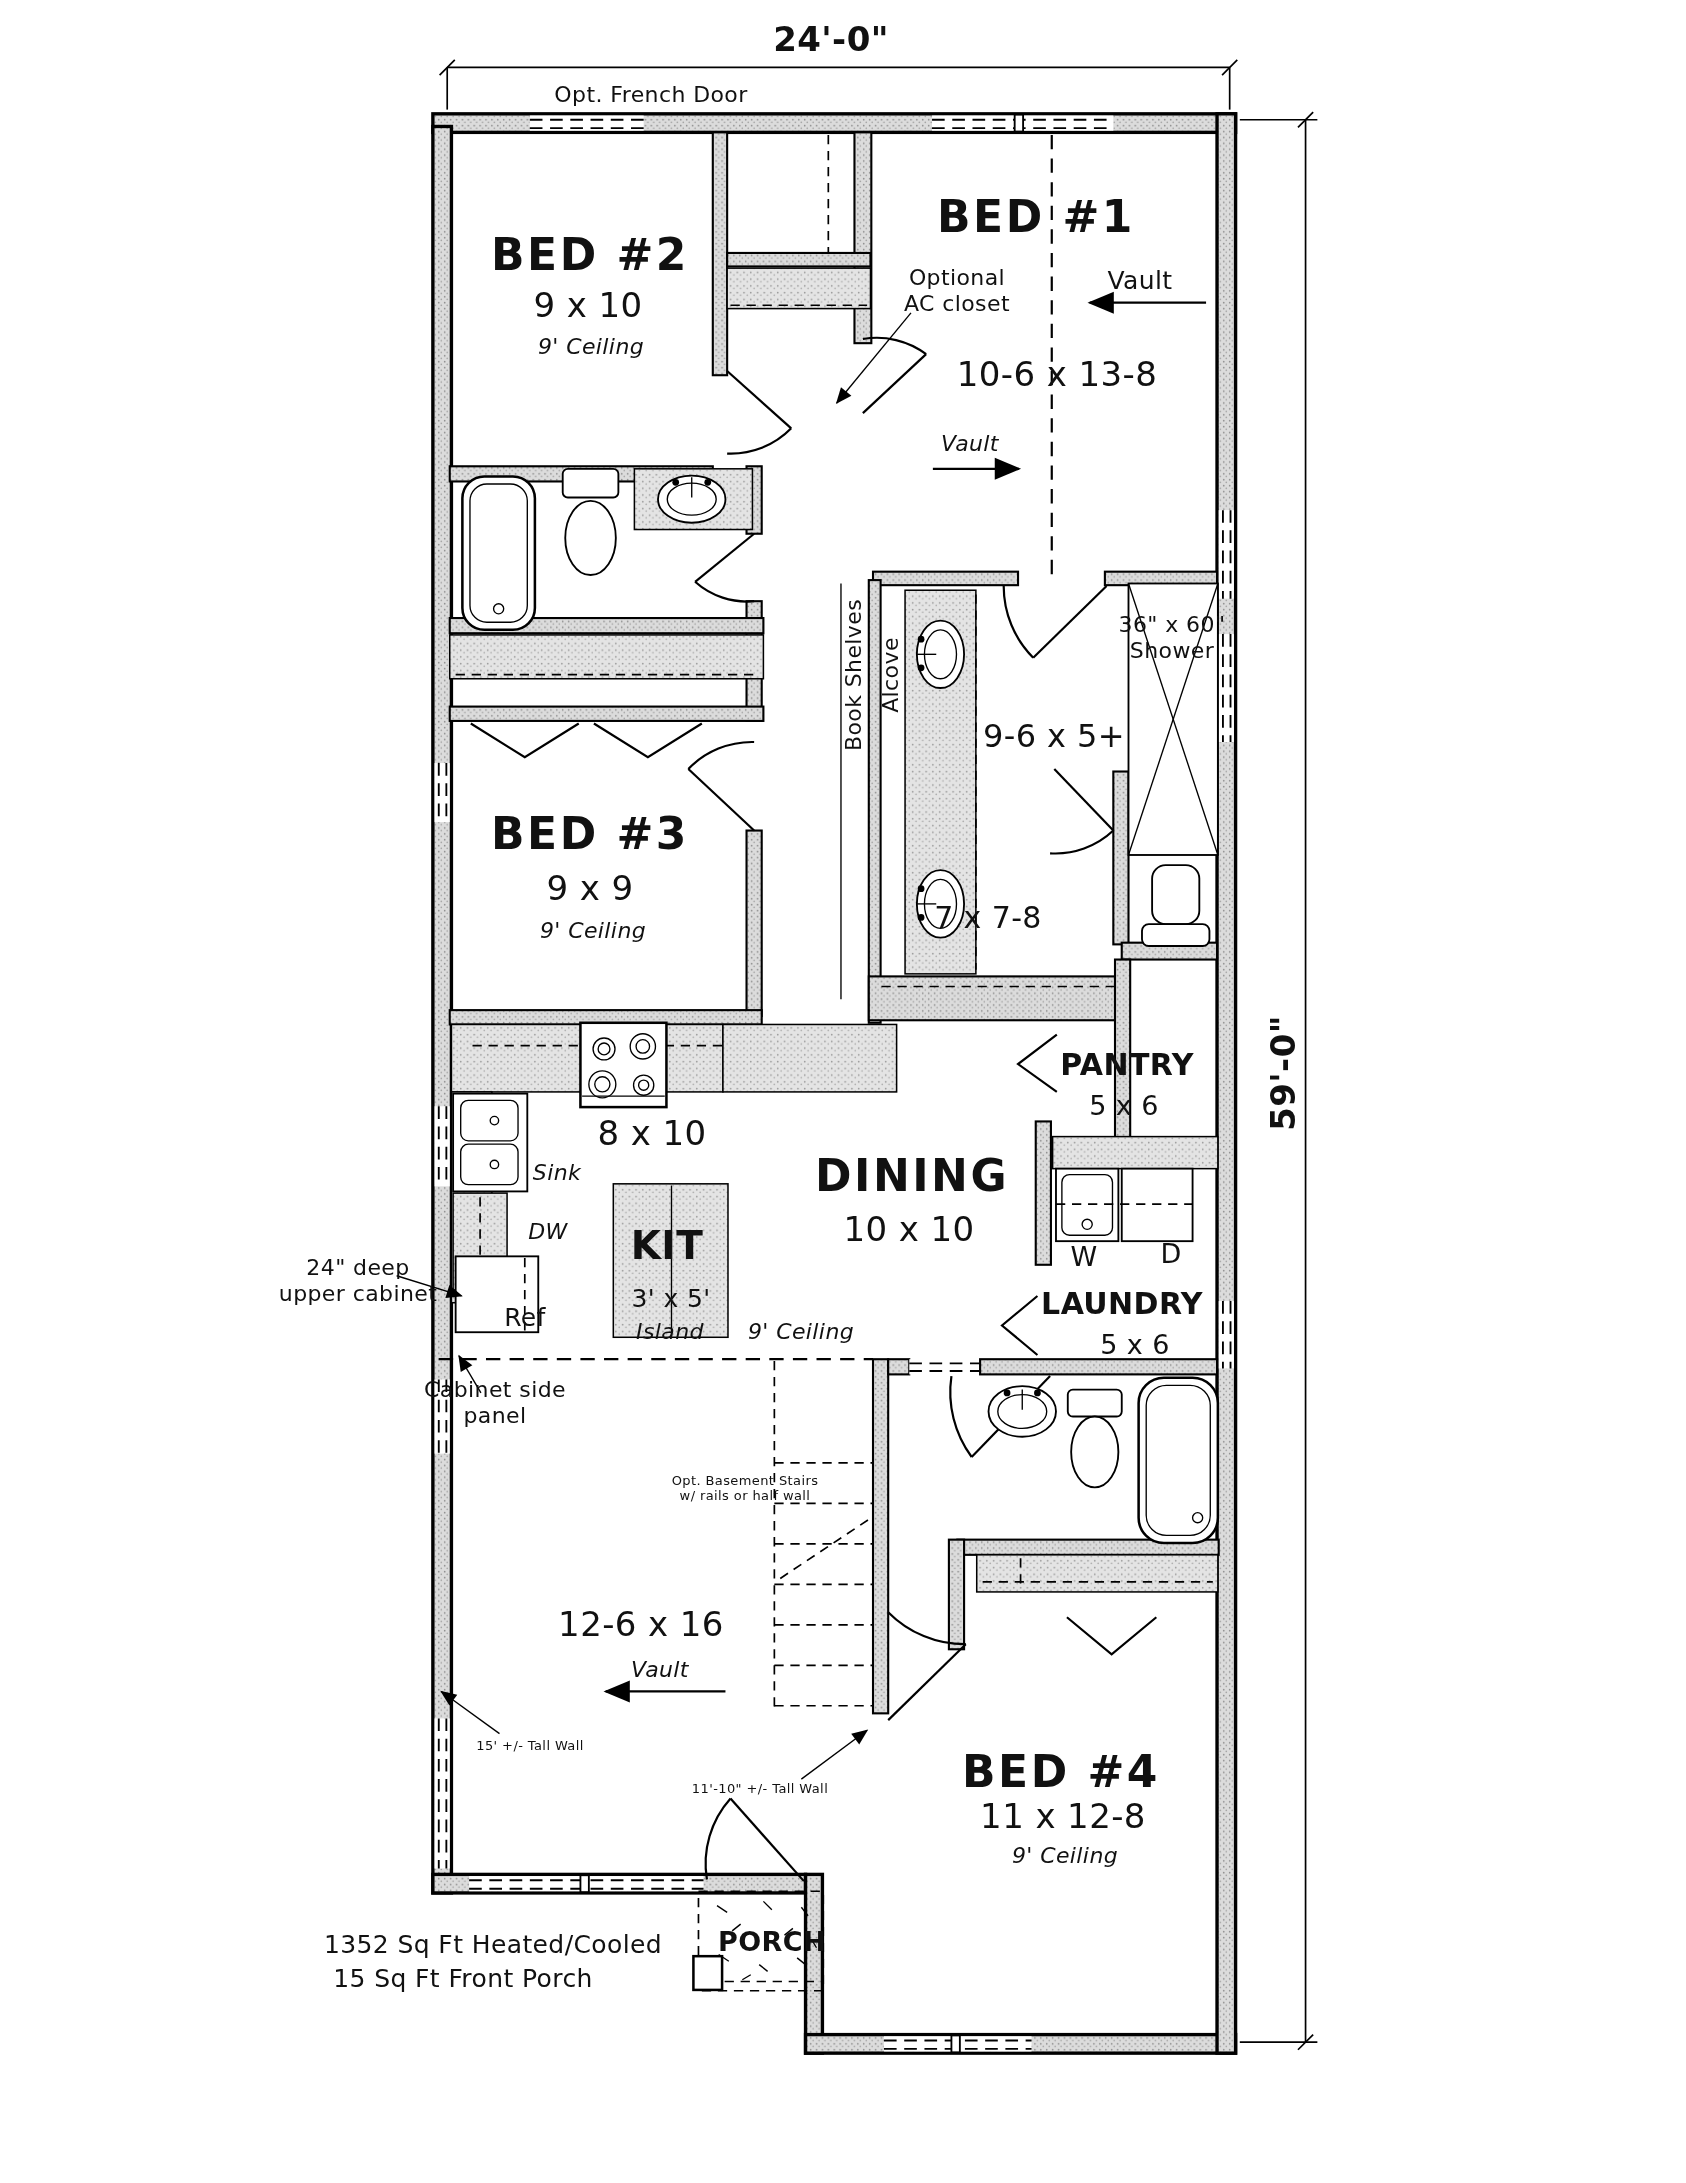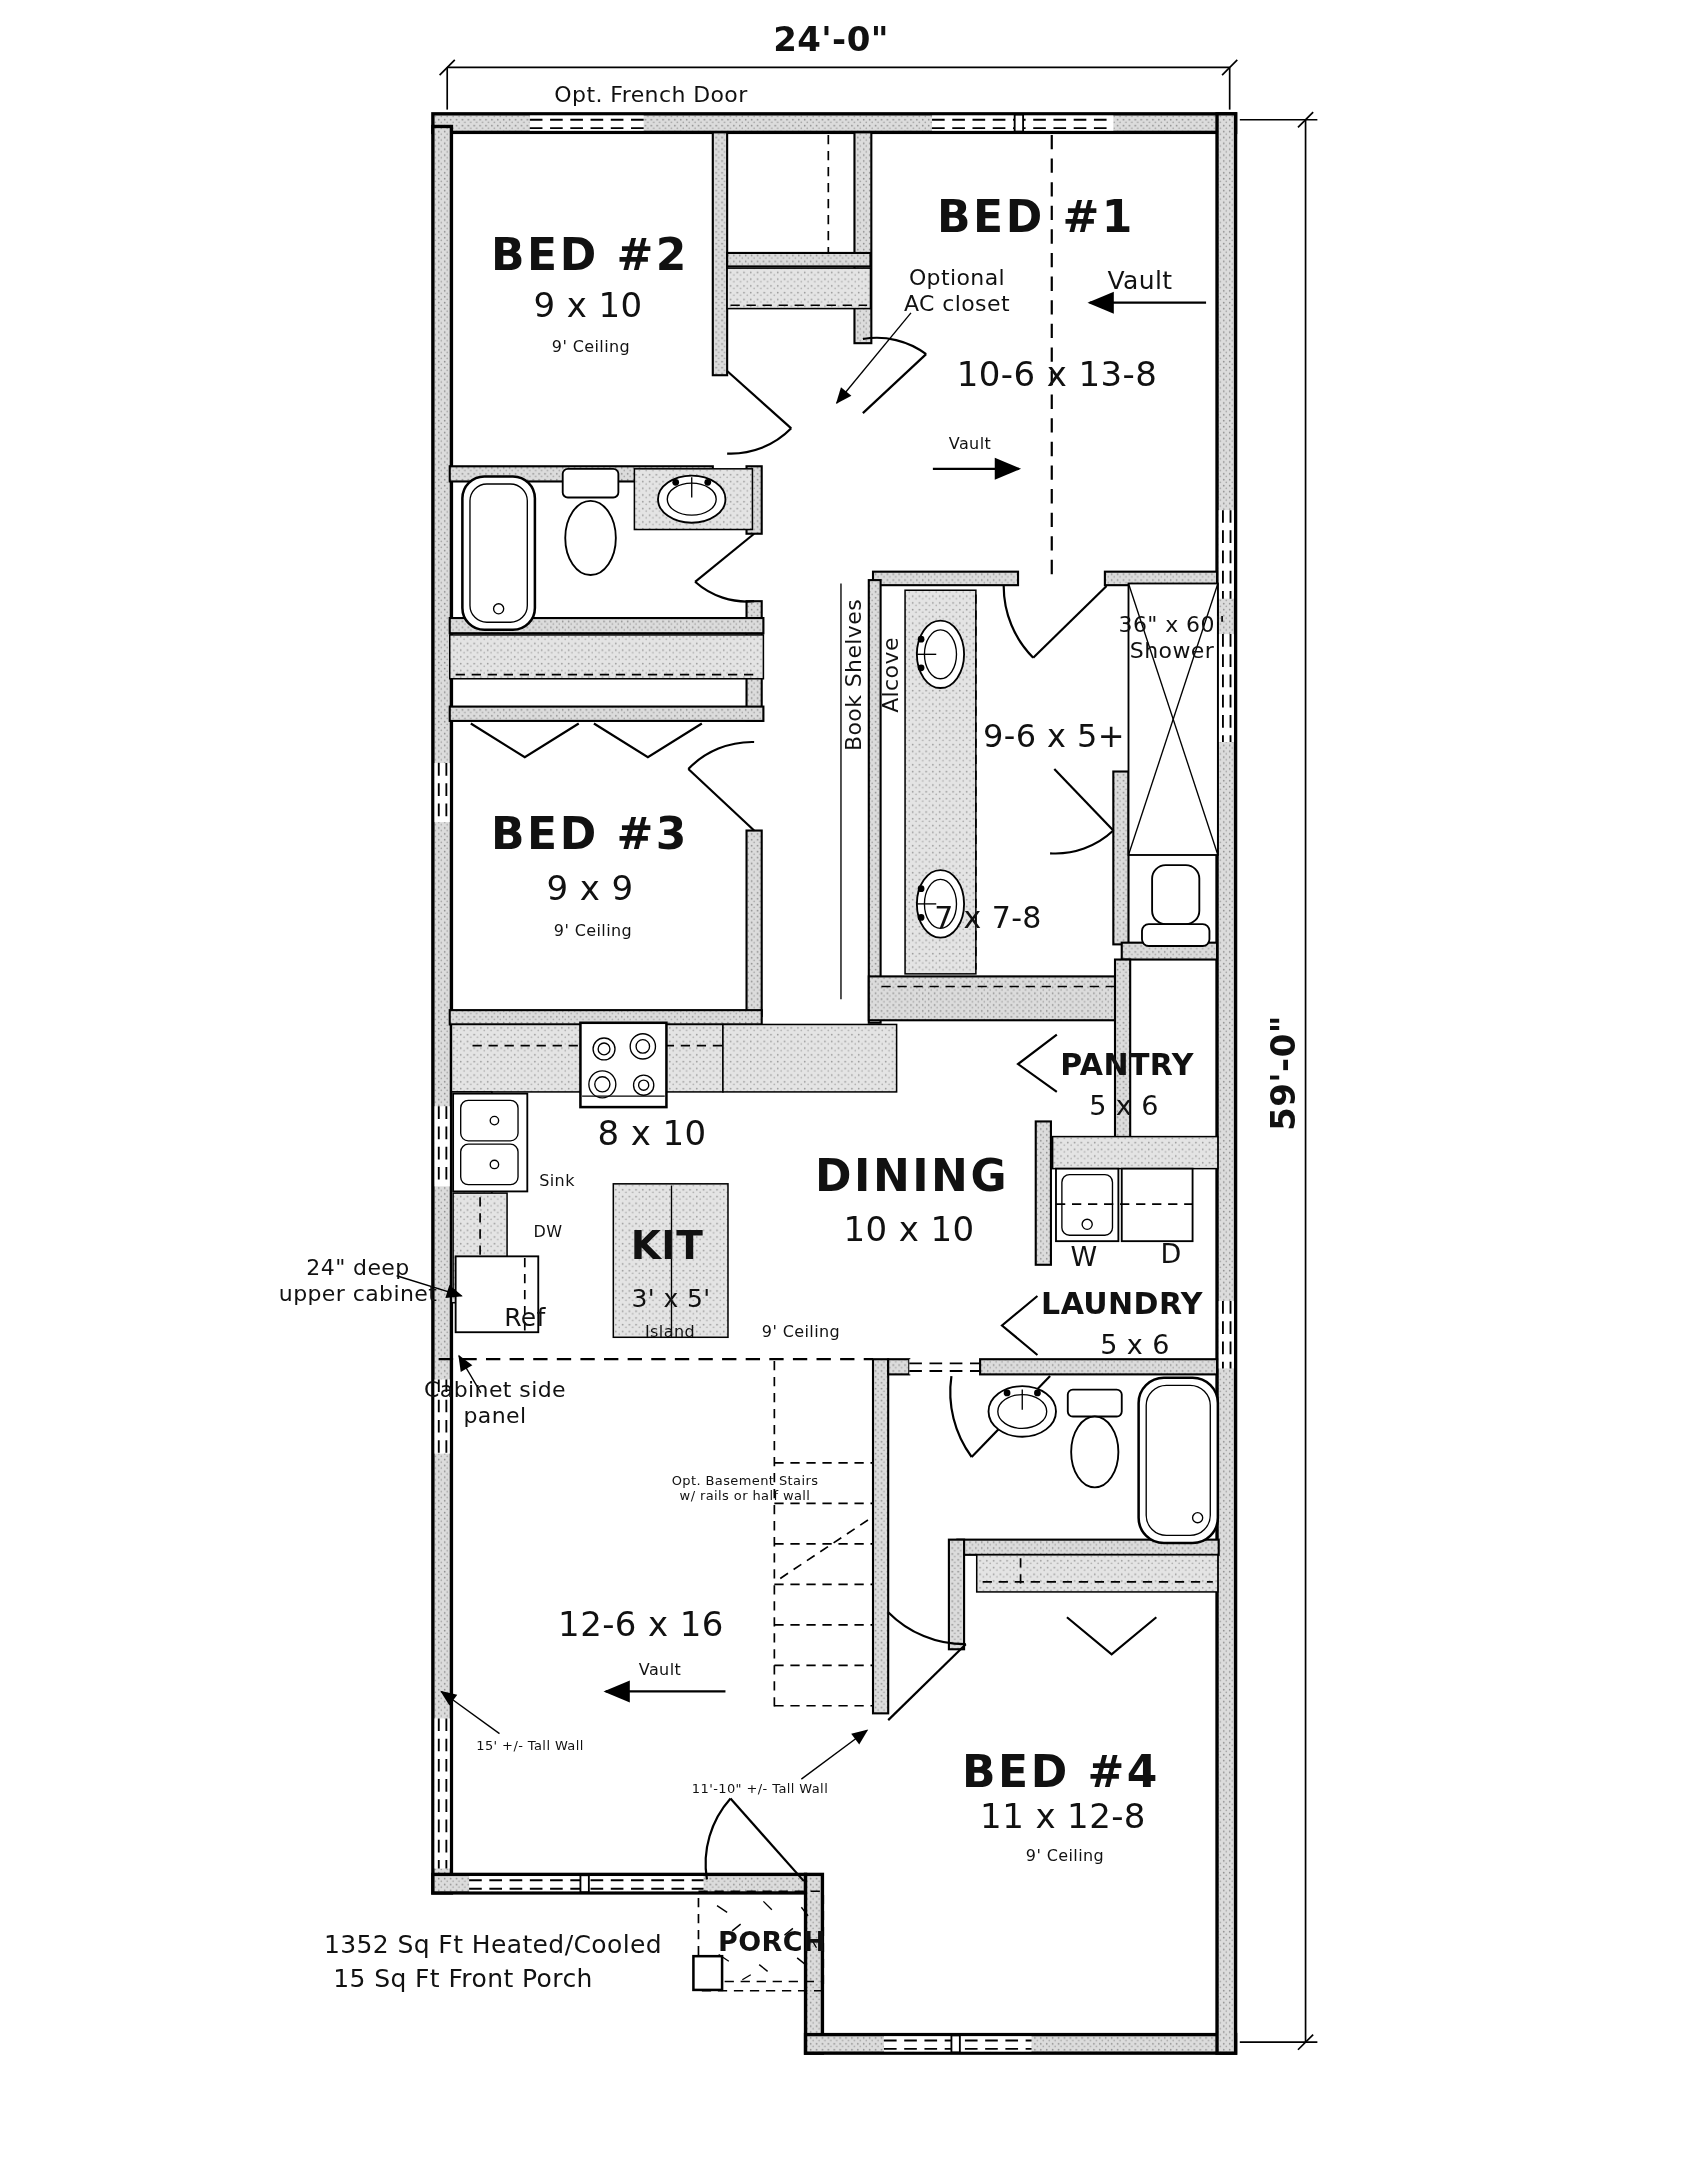--- a/index.html
+++ b/index.html
@@ -1,21 +1,21 @@
 <!DOCTYPE html>
 <html style="font-size:13.5px"><head>
 <meta charset="utf-8">
 <style>
   html,body{margin:0;padding:0;background:#fff;}
   #plan{position:relative;width:1687px;height:2183px;background:#fff;font-family:"DejaVu Sans",sans-serif;color:#111;overflow:hidden;}
   #plan svg{position:absolute;left:0;top:0;}
   .lbl{position:absolute;transform:translate(-50%,-50%);white-space:pre-line;text-align:center;line-height:1.18;color:#111;letter-spacing:0.4px;}
   .rot{transform:translate(-50%,-50%) rotate(-90deg);}
   .b{font-weight:bold;}
-  .s24{font-size:13px;} .s26{font-size:22px;} .s28{font-size:16px;} .s30{font-size:25px;}
+  .s24{font-size:13px;} .s26{font-size:22px;} .s28{font-size:22px;font-style:italic;} .s30{font-size:25px;}
   .s32{font-size:27px;} .s36{font-size:30px;} .s38{font-size:32px;margin-top:30px;} .s40{font-size:34px;}
   .s46{font-size:39px;} .s52{font-size:44px;letter-spacing:2.5px;} .s54{font-size:46px;letter-spacing:3.4px;}
   .s58{font-size:49px;letter-spacing:6.7px;}
   
   .we{fill:url(#stip);stroke:#000;stroke-width:4;}
   .wi{fill:url(#stip);stroke:#000;stroke-width:2.5;}
   .hatch{fill:url(#stip2);stroke:#000;stroke-width:1.8;}
   .fx{fill:#fff;stroke:#000;stroke-width:3;}
   .fx2{fill:#fff;stroke:#000;stroke-width:2.2;}
   .ln{stroke:#000;stroke-width:2.6;fill:none;}
@@ -332,21 +332,21 @@
 
 <div class="lbl s52 b" style="left:590px;top:834px;">BED #3</div>
 <div class="lbl s40" style="left:590px;top:888px;">9 x 9</div>
 <div class="lbl s28" style="left:593px;top:931px;">9' Ceiling</div>
 
 <div class="lbl s36" style="left:988px;top:918px;">7 x 7-8</div>
 <div class="lbl s36 b" style="left:1127px;top:1065px;">PANTRY</div>
 <div class="lbl s32" style="left:1124px;top:1106px;">5 x 6</div>
 
 <div class="lbl s40" style="left:610px;top:1133px;margin-left:42px;">8 x 10</div>
-<div class="lbl s28" style="left:557px;top:1173px;margin-top:8px;">Sink</div>
+<div class="lbl s28" style="left:557px;top:1173px;">Sink</div>
 <div class="lbl s28" style="left:548px;top:1232px;">DW</div>
 <div class="lbl s46 b" style="left:667px;top:1246px;">KIT</div>
 <div class="lbl s30" style="left:671px;top:1299px;">3' x 5'</div>
 <div class="lbl s28" style="left:670px;top:1332px;">Island</div>
 <div class="lbl s30" style="left:490px;top:1318px;margin-left:35px;">Ref</div>
 <div class="lbl s26" style="left:358px;top:1281px;">24" deep
 upper cabinet</div>
 <div class="lbl s26" style="left:495px;top:1403px;">Cabinet side
 panel</div>
 

